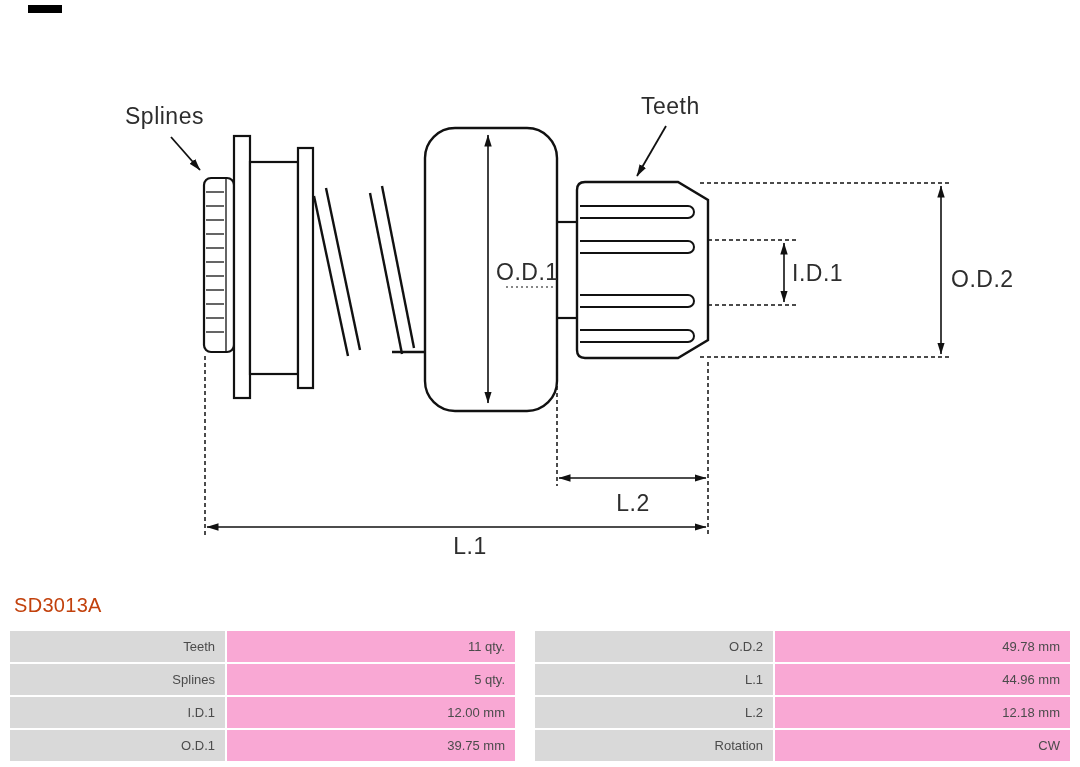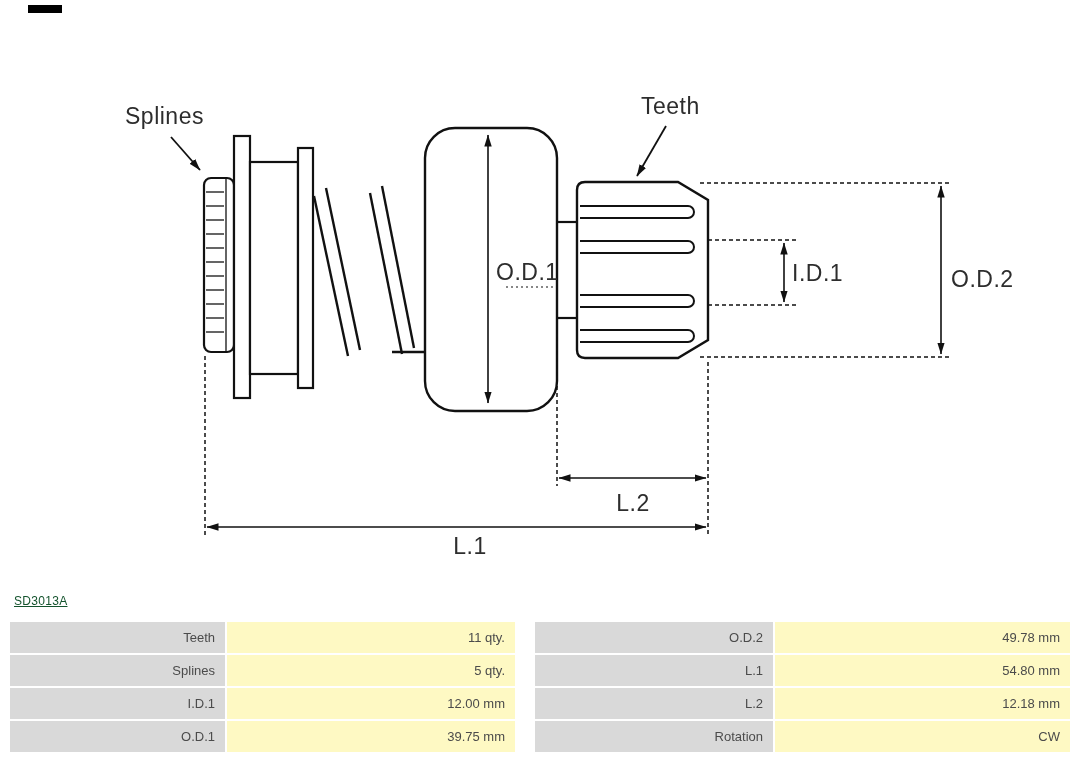--- a/index.html
+++ b/index.html
@@ -17,43 +17,42 @@
   }
   svg.diagram { display: block; margin-top: 0; }
   svg.diagram text {
     font-family: "Liberation Sans", sans-serif;
     font-size: 23px;
     fill: #2d2d2d;
     letter-spacing: 0.5px;
   }
   .part-number {
     padding: 22px 0 12px 14px;
-    font-size: 12px;
+    font-size: 20px;
     letter-spacing: 0.3px;
-    color: #14532d;
-    text-decoration: underline;
+    color: #c2410c;
   }
   table.spec {
     width: 1064px;
     margin: 0 8px;
     border-collapse: separate;
     border-spacing: 2px;
     table-layout: fixed;
     font-size: 13px;
     color: #4b4b4b;
   }
   table.spec td {
     height: 31px;
     padding: 0 10px;
     text-align: right;
     vertical-align: middle;
     white-space: nowrap;
   }
   td.lbl { background: #d9d9d9; }
-  td.val { background: #fef9c3; }
+  td.val { background: #f9a8d4; }
   td.gap { background: transparent; padding: 0; }
 </style>
 </head>
 <body>
 
 <div class="page">
 
   <div class="top-mark"></div>
 
   <svg class="diagram" width="1080" height="572" viewBox="0 0 1080 572">
@@ -163,21 +162,21 @@
         <td class="val">11 qty.</td>
         <td class="gap"></td>
         <td class="lbl">O.D.2</td>
         <td class="val">49.78 mm</td>
       </tr>
       <tr>
         <td class="lbl">Splines</td>
         <td class="val">5 qty.</td>
         <td class="gap"></td>
         <td class="lbl">L.1</td>
-        <td class="val">54.80 mm</td>
+        <td class="val">44.96 mm</td>
       </tr>
       <tr>
         <td class="lbl">I.D.1</td>
         <td class="val">12.00 mm</td>
         <td class="gap"></td>
         <td class="lbl">L.2</td>
         <td class="val">12.18 mm</td>
       </tr>
       <tr>
         <td class="lbl">O.D.1</td>

